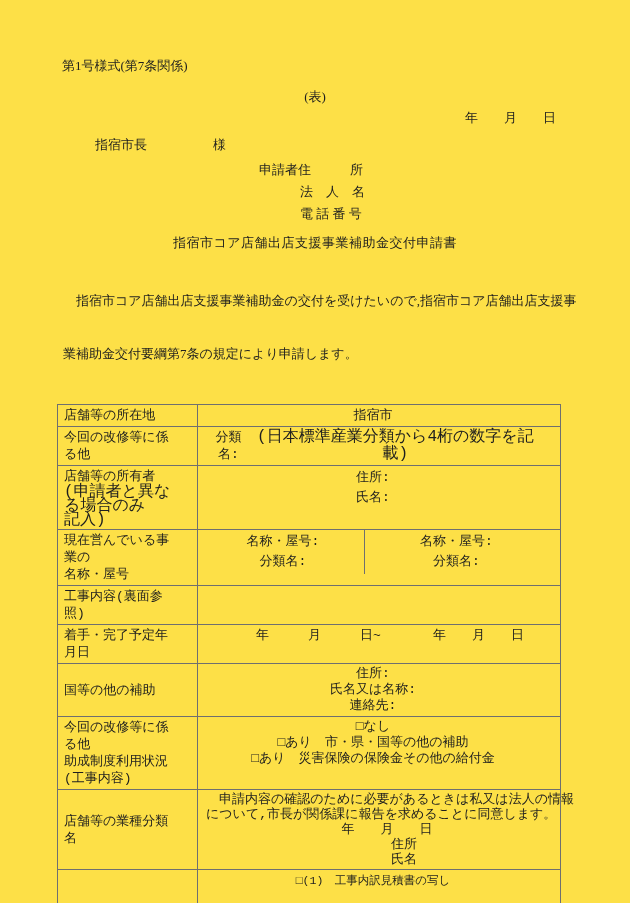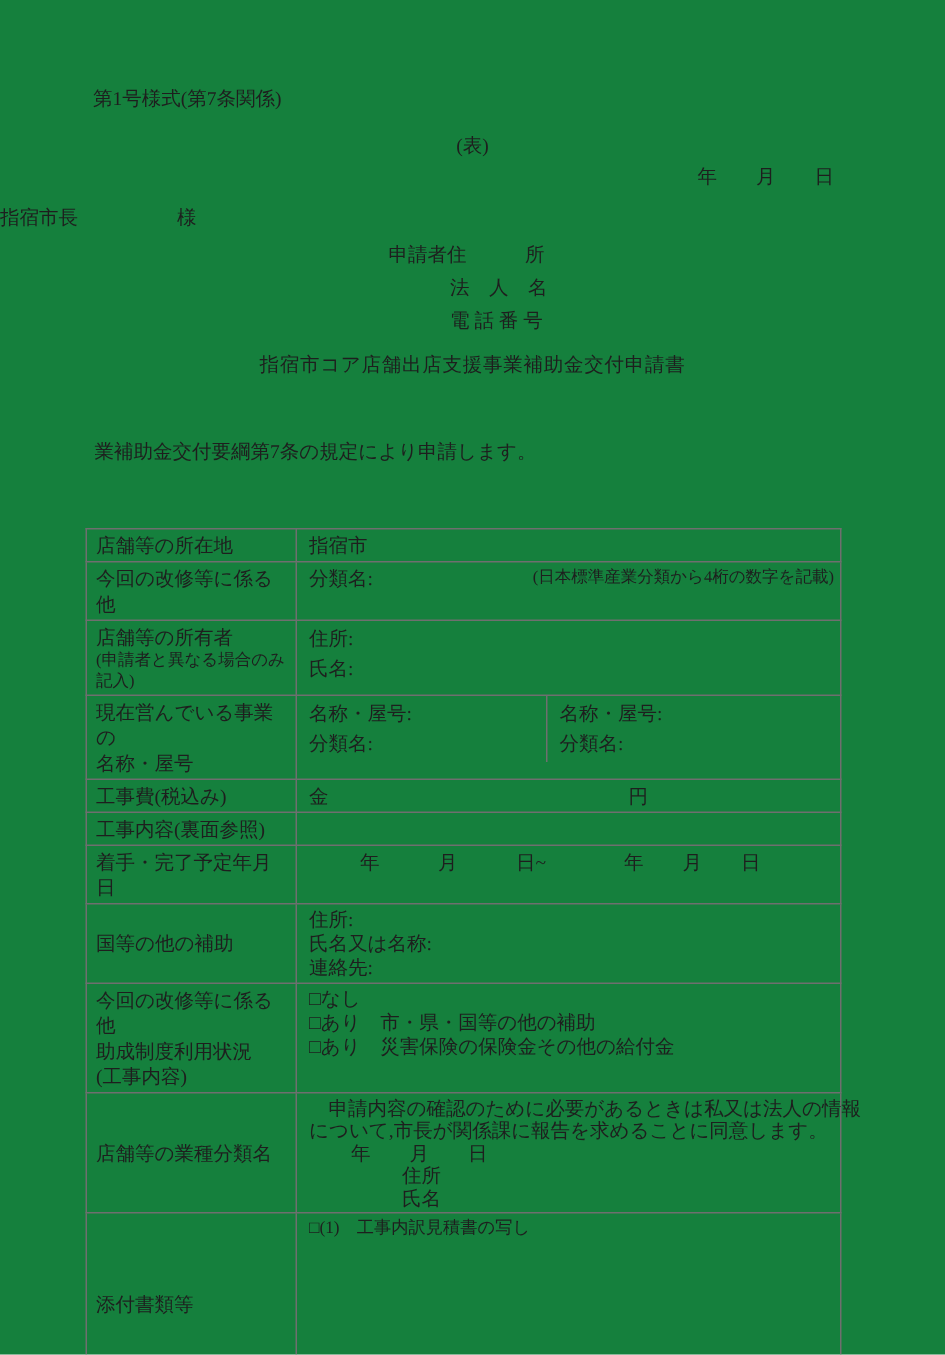--- a/index.html
+++ b/index.html
@@ -1,51 +1,52 @@
 <!DOCTYPE html>
 <html><head>
 <meta charset="utf-8">
 <style>
   * { margin:0; padding:0; box-sizing:border-box; }
   html,body { background:#e8e8e8; }
   .page {
     position:relative;
     width:630px; height:903px;
-    background:#15803d;
+    background:#fde047;
     font-family:"Liberation Serif","DejaVu Serif",serif;
     color:#1e1e1e;
     font-size:13px;
     overflow:hidden;
   }
   .form-number { padding-top:57px; margin-left:62px; }
   .side-label  { margin-top:13px; text-align:center; }
   .date-line   { margin-top:3px; text-align:right; padding-right:74px; }
-  .addressee   { margin-top:9px; }
+  .addressee   { margin-top:9px; margin-left:95px; }
   .addressee .suffix { margin-left:66px; }
   .applicant   { margin-top:5px; margin-left:259px; }
   .applicant .app-line { height:22px; line-height:22px; white-space:pre; }
   .applicant .app-line.indent { padding-left:41px; }
   .doc-title   { margin-top:9px; text-align:center; letter-spacing:0.5px; }
   .intro       { margin:5px auto 0 63px; width:506px; line-height:17.5px; white-space:pre; }
 
   table.form-table {
     margin:7px 0 0 57px;
     width:504px;
     border-collapse:collapse;
     table-layout:fixed;
   }
   .form-table td {
     border:1px solid #6f6f6f;
     vertical-align:top;
-    padding:2px 4px 2px 6px;
+    padding:2px 20px 2px 6px;
     line-height:17px;
+    font-family:Liberation Mono, monospace;
   }
-  .form-table td.val { padding-left:8px; }
+  .form-table td.val { padding-left:8px;text-align:center; }
   .form-table td.vmid { vertical-align:middle; }
-  .small  { font-size:11px; line-height:14px; }
+  .small  { font-size:16px; line-height:14px; }
   .flexrow { display:flex; justify-content:space-between; align-items:flex-start; }
   .subcols { display:flex; margin:-2px -4px -2px -8px; }
   .subcols .subcol { padding:2px 4px 2px 8px; line-height:20px; }
   .subcols .subcol.left  { width:166px; }
   .subcols .subcol.right { flex:1; border-left:1px solid #6f6f6f; }
   .fieldlines div { line-height:20px; }
   .tightlines div { line-height:16px; }
   .cost-row { display:flex; align-items:center; }
   .cost-gap { display:inline-block; width:200px; }
   .schedule-val { padding-left:34px; white-space:pre; }
@@ -73,20 +74,21 @@
 
   <div class="applicant">
     <div class="app-line"><span>申請者</span><span>住　　　所</span></div>
     <div class="app-line indent">法　人　名</div>
     <div class="app-line indent">電 話 番 号</div>
   </div>
 
   <div class="doc-title">指宿市コア店舗出店支援事業補助金交付申請書</div>
 
   <div class="intro">
+    <div>　指宿市コア店舗出店支援事業補助金の交付を受けたいので,指宿市コア店舗出店支援事</div>
     <div>業補助金交付要綱第7条の規定により申請します。</div>
   </div>
 
   <table class="form-table">
     <colgroup>
         <col style="width:140px">
         <col>
       </colgroup>
 
     <tbody>
@@ -130,30 +132,20 @@
             <div>分類名:</div>
           </div>
           <div class="subcol right">
             <div>名称・屋号:</div>
             <div>分類名:</div>
           </div>
         </div>
       </td>
     </tr>
 
-    <tr>
-      <td class="lbl" style="height:22px">工事費(税込み)</td>
-      <td class="val">
-        <div class="cost-row">
-          <span>金</span>
-          <span class="cost-gap"></span>
-          <span>円</span>
-        </div>
-      </td>
-    </tr>
 
     <tr>
       <td class="lbl" style="height:22px">工事内容(裏面参照)</td>
       <td class="val"></td>
     </tr>
 
     <tr>
       <td class="lbl" style="height:21px">着手・完了予定年月日</td>
       <td class="val">
         <div class="schedule-val">年　　　月　　　日~　　　　年　　月　　日</div>

